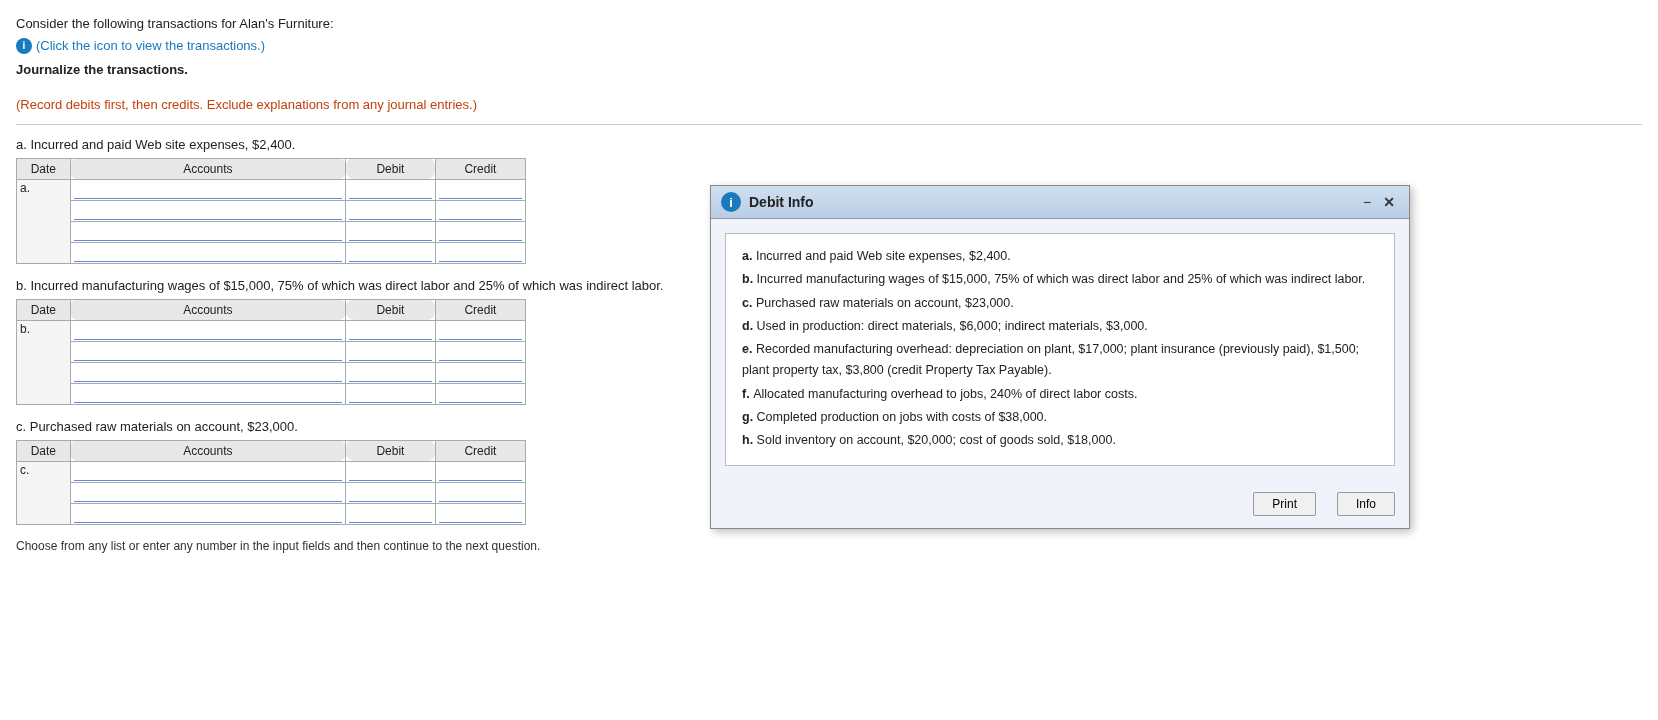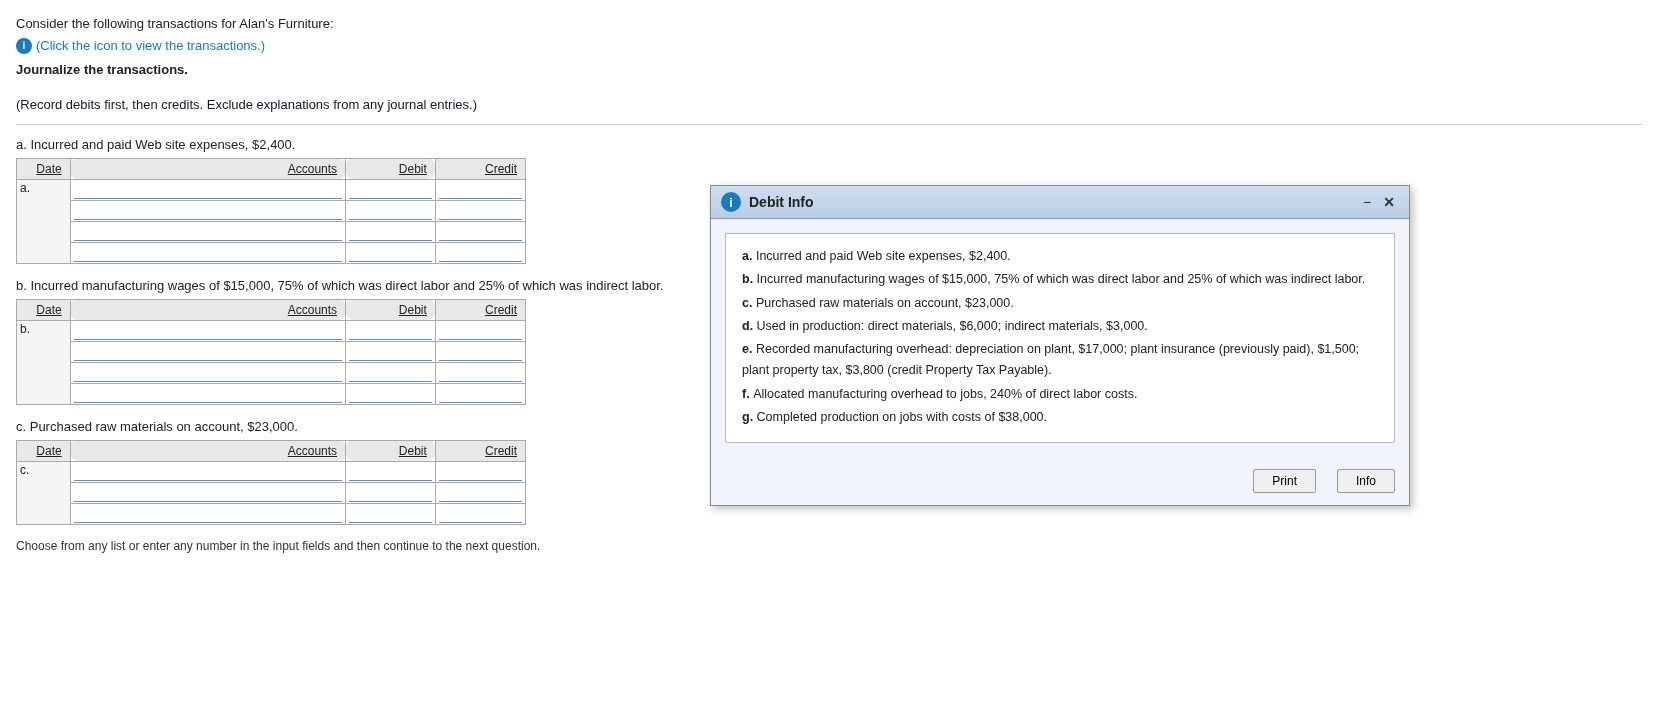--- a/index.html
+++ b/index.html
@@ -12,36 +12,35 @@
       position: relative;
     }
     .intro-text { margin-bottom: 6px; }
     .click-info { color: #1a7abf; cursor: pointer; display: inline-flex; align-items: center; gap: 4px; margin-bottom: 8px; }
     .info-circle {
       display: inline-flex; align-items: center; justify-content: center;
       width: 16px; height: 16px; border-radius: 50%;
       background: #1a7abf; color: #fff; font-size: 10px; font-weight: bold;
     }
     .journalize-text { margin-bottom: 20px; font-weight: bold; }
-    .record-note { color: #0f172a; margin-bottom: 12px; }
+    .record-note { color: #c2410c; margin-bottom: 12px; }
     .divider { border: none; border-top: 1px solid #ccc; margin-bottom: 12px; }
     .question-label { margin-bottom: 6px; }
     .journal-table {
       width: 510px;
       border-collapse: collapse;
       margin-bottom: 14px;
       font-size: 12px;
     }
     .journal-table th {
       background: #e8e8e8;
       border: 1px solid #aaa;
       padding: 3px 8px;
-      text-align: right;
+      text-align: center;
       font-weight: normal;
-      text-decoration: underline;
     }
     .journal-table th.accounts-th { width: 300px; }
     .journal-table th.debit-th, .journal-table th.credit-th { width: 95px; }
     .journal-table th.date-th { width: 55px; }
     .journal-table td {
       border: 1px solid #aaa;
       padding: 1px 3px;
       vertical-align: top;
     }
     .row-label {
@@ -268,20 +267,21 @@
   </div>
   <div class="dialog-body">
     <div class="info-box">
       <p><strong>a.</strong>&nbsp;<span>Incurred and paid Web site expenses, $2,400.</span></p>
       <p><strong>b.</strong>&nbsp;<span>Incurred manufacturing wages of $15,000, 75% of which was direct labor and 25% of which was indirect labor.</span></p>
       <p><strong>c.</strong>&nbsp;<span>Purchased raw materials on account, $23,000.</span></p>
       <p><strong>d.</strong>&nbsp;<span>Used in production: direct materials, $6,000; indirect materials, $3,000.</span></p>
       <p><strong>e.</strong>&nbsp;<span>Recorded manufacturing overhead: depreciation on plant, $17,000; plant insurance (previously paid), $1,500; plant property tax, $3,800 (credit Property Tax Payable).</span></p>
       <p><strong>f.</strong>&nbsp;<span>Allocated manufacturing overhead to jobs, 240% of direct labor costs.</span></p>
       <p><strong>g.</strong>&nbsp;<span>Completed production on jobs with costs of $38,000.</span></p>
+      <p><strong>h.</strong>&nbsp;<span>Sold inventory on account, $20,000; cost of goods sold, $18,000.</span></p>
     </div>
   </div>
   <div class="dialog-footer">
     <button class="dialog-btn">Print</button>
     <button class="dialog-btn">Info</button>
   </div>
 </div>
 
 
 

